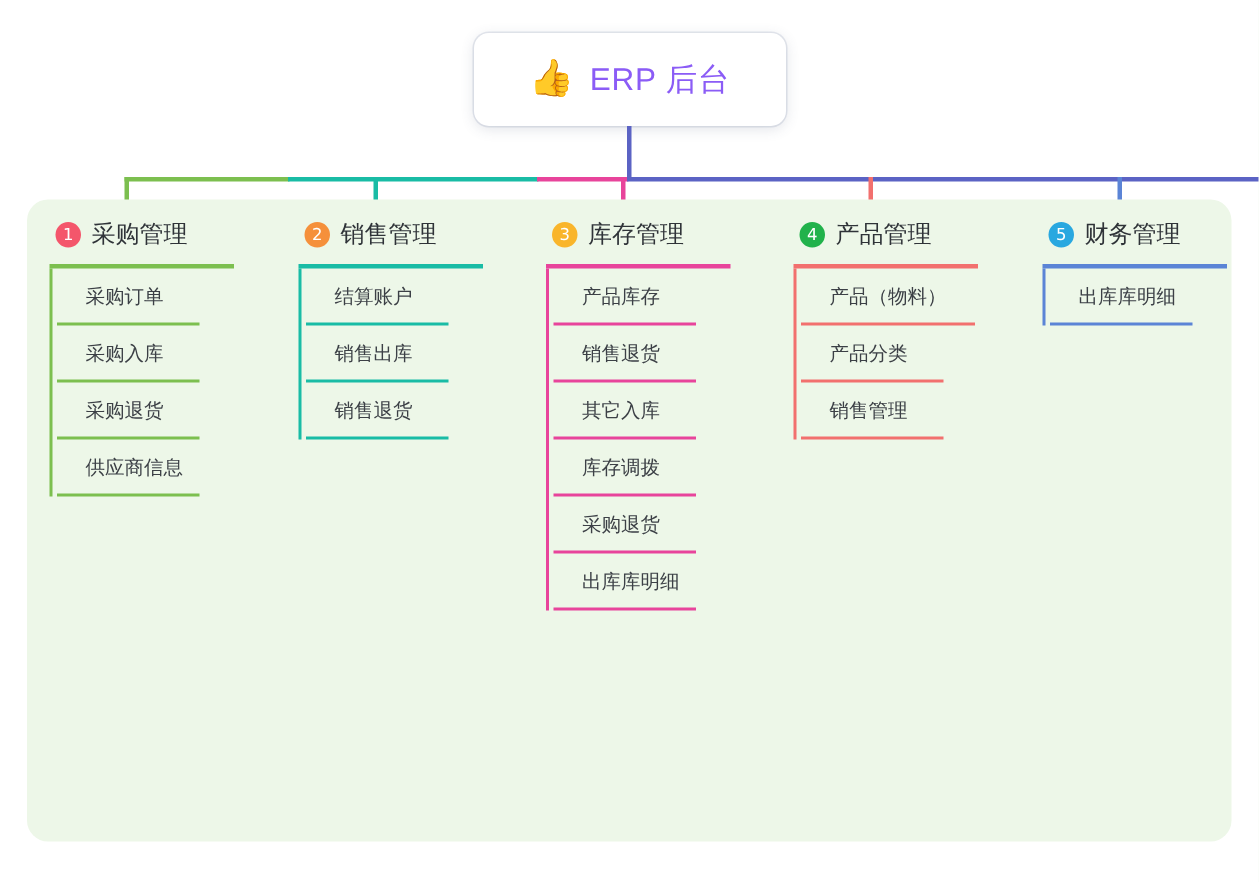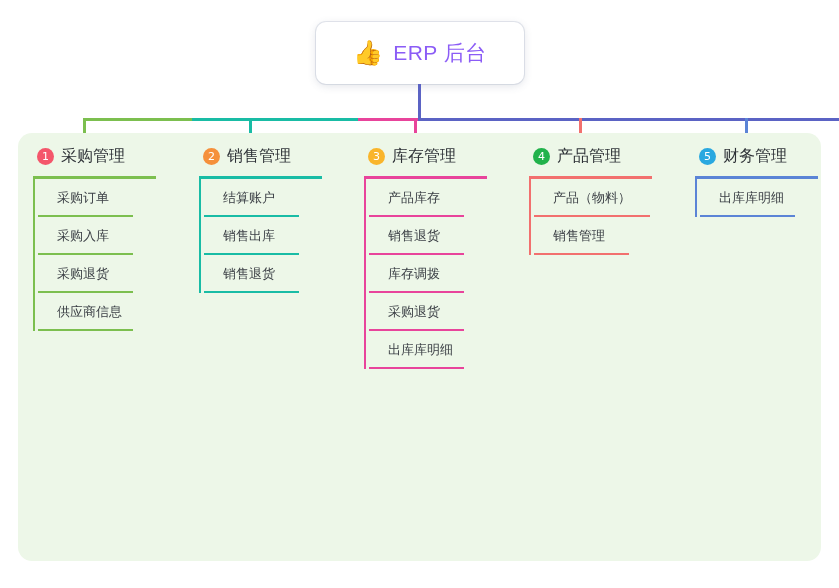--- a/index.html
+++ b/index.html
@@ -247,20 +247,24 @@
       <div class="spine" style="background: rgb(232, 68, 155);"></div>
       <div class="child">
         <span class="child-label">产品库存</span>
         <div class="child-rule" style="background: rgb(232, 68, 155);"></div>
       </div>
       <div class="child">
         <span class="child-label">销售退货</span>
         <div class="child-rule" style="background: rgb(232, 68, 155);"></div>
       </div>
       <div class="child">
+        <span class="child-label">其它入库</span>
+        <div class="child-rule" style="background: rgb(232, 68, 155);"></div>
+      </div>
+      <div class="child">
         <span class="child-label">库存调拨</span>
         <div class="child-rule" style="background: rgb(232, 68, 155);"></div>
       </div>
       <div class="child">
         <span class="child-label">采购退货</span>
         <div class="child-rule" style="background: rgb(232, 68, 155);"></div>
       </div>
       <div class="child">
         <span class="child-label">出库库明细</span>
         <div class="child-rule" style="background: rgb(232, 68, 155);"></div>
@@ -273,20 +277,24 @@
       <span class="col-title">产品管理</span>
     </div>
     <div class="col-rule" style="background: rgb(242, 112, 110);"></div>
     <div class="children">
       <div class="spine" style="background: rgb(242, 112, 110);"></div>
       <div class="child wide">
         <span class="child-label">产品（物料）</span>
         <div class="child-rule" style="background: rgb(242, 112, 110);"></div>
       </div>
       <div class="child">
+        <span class="child-label">产品分类</span>
+        <div class="child-rule" style="background: rgb(242, 112, 110);"></div>
+      </div>
+      <div class="child">
         <span class="child-label">销售管理</span>
         <div class="child-rule" style="background: rgb(242, 112, 110);"></div>
       </div>
     </div>
   </div>
 <div class="column" id="column-5">
     <div class="col-head">
       <span class="badge" style="background: rgb(41, 168, 224);">5</span>
       <span class="col-title">财务管理</span>
     </div>

